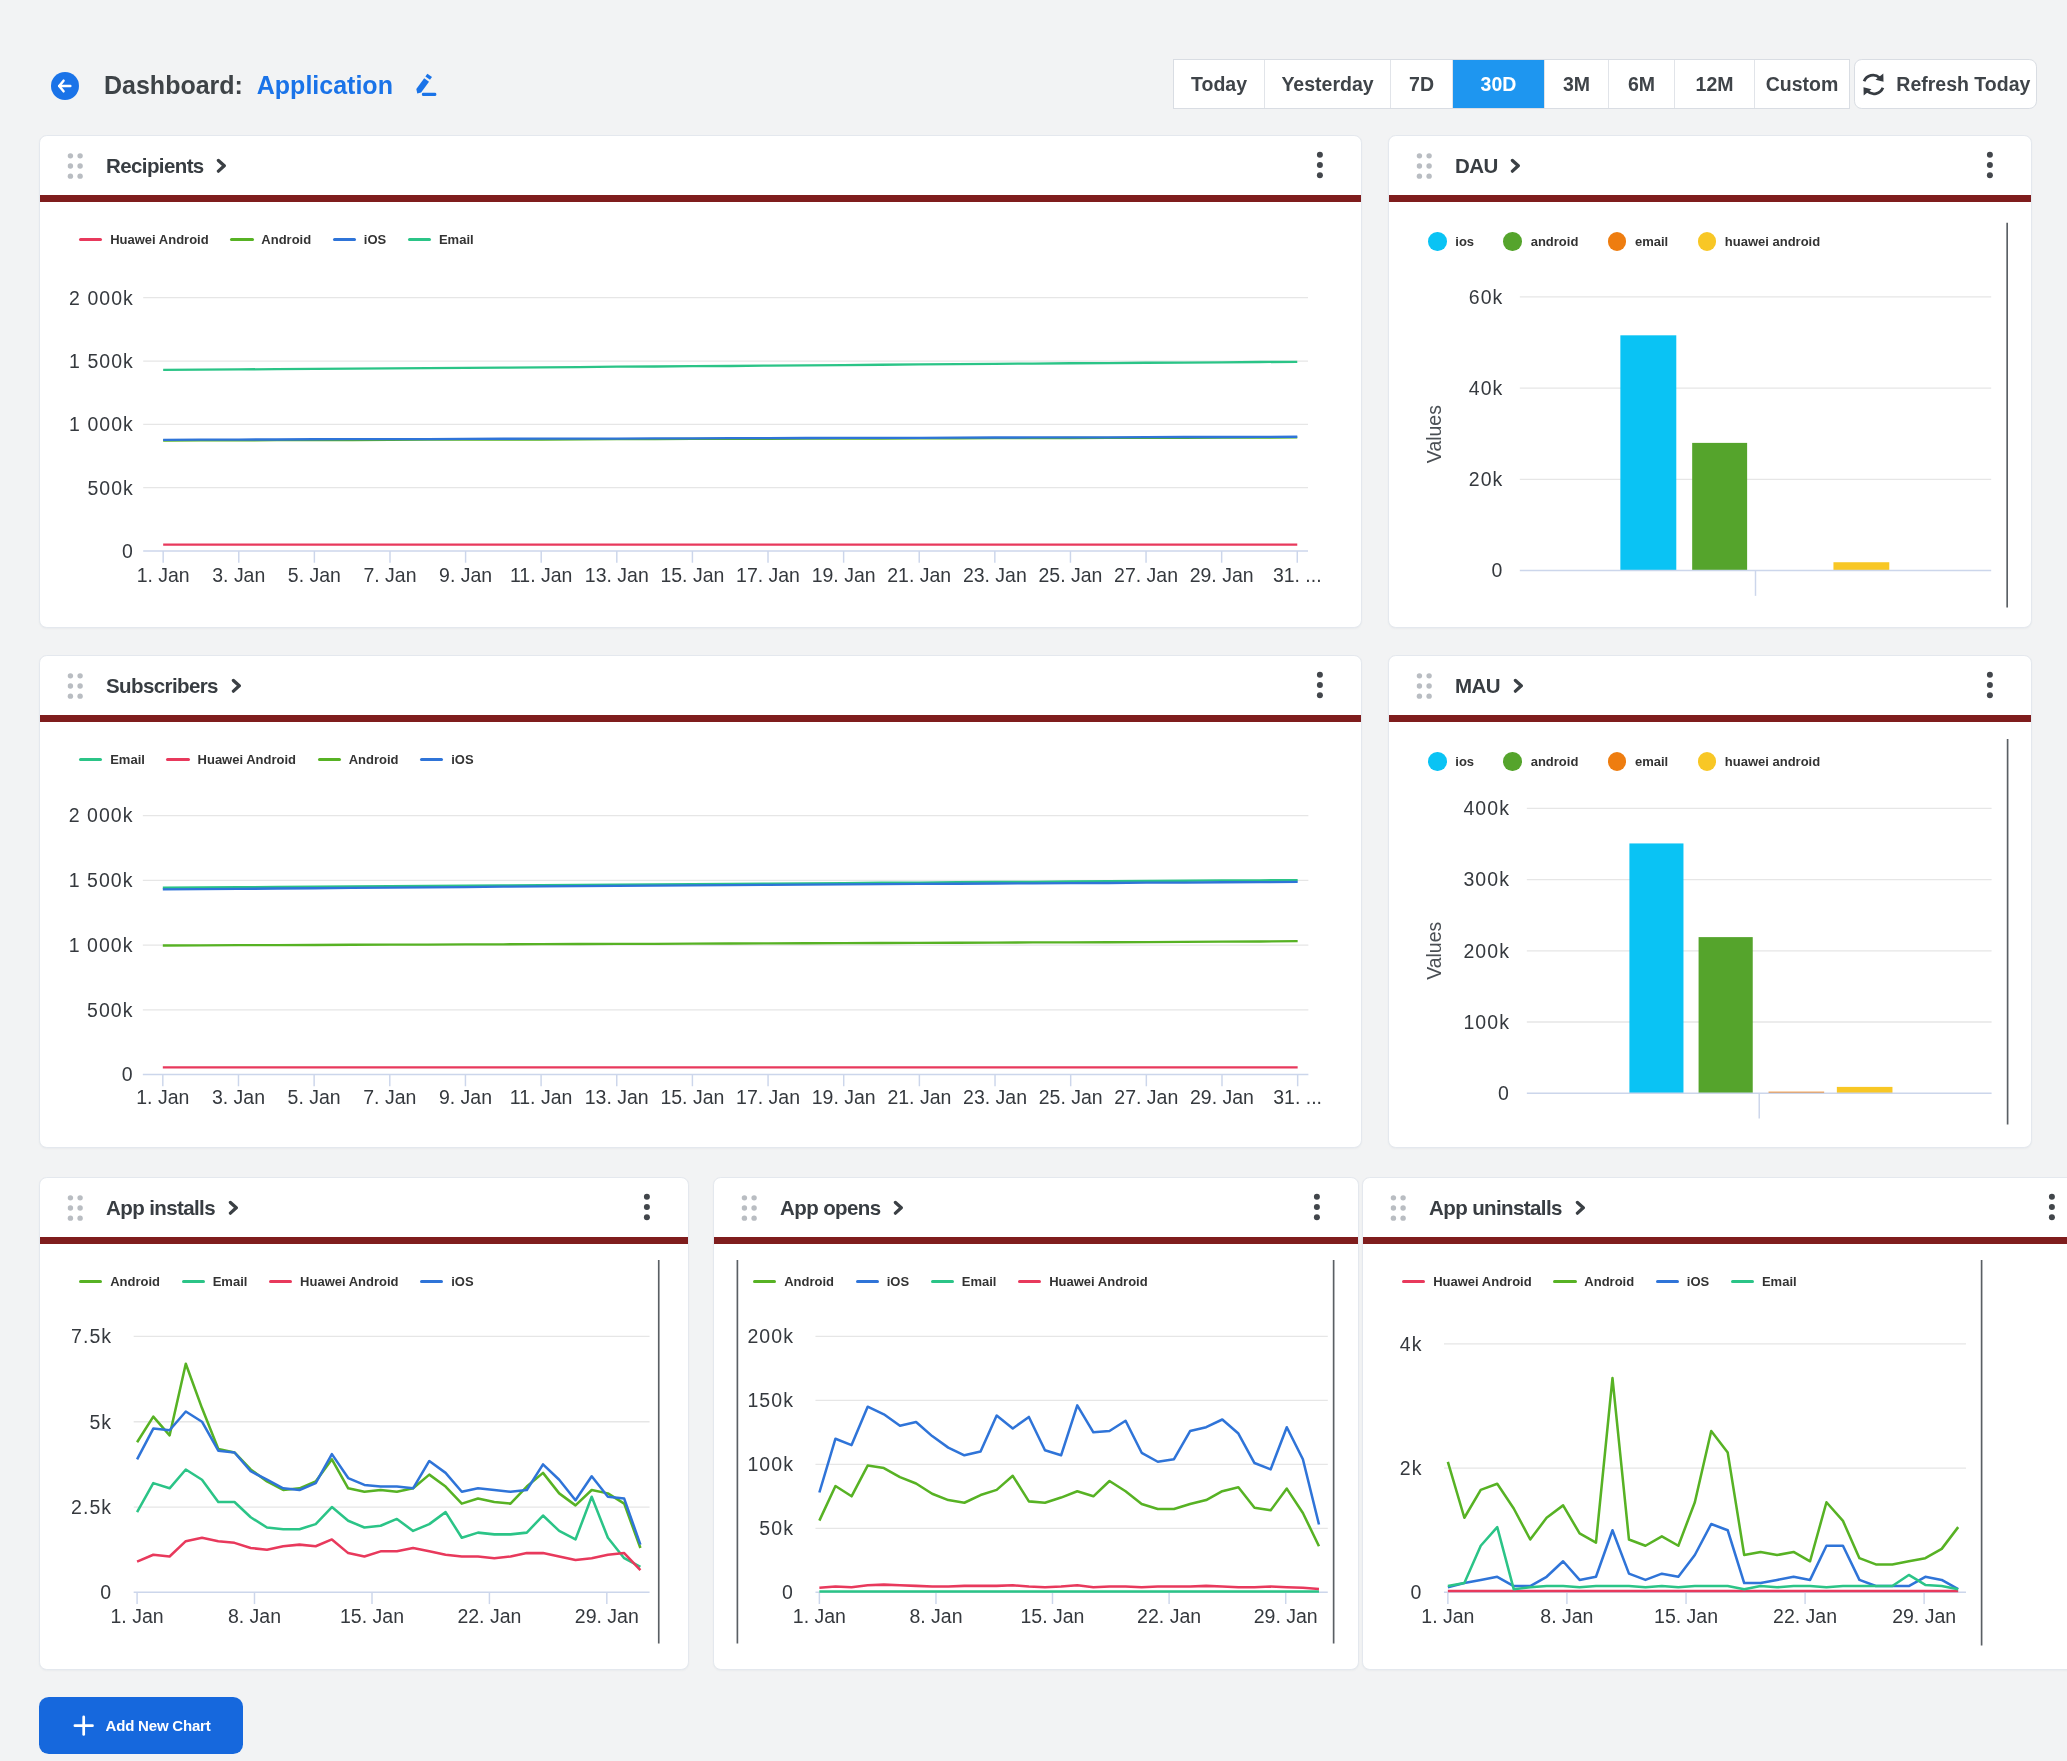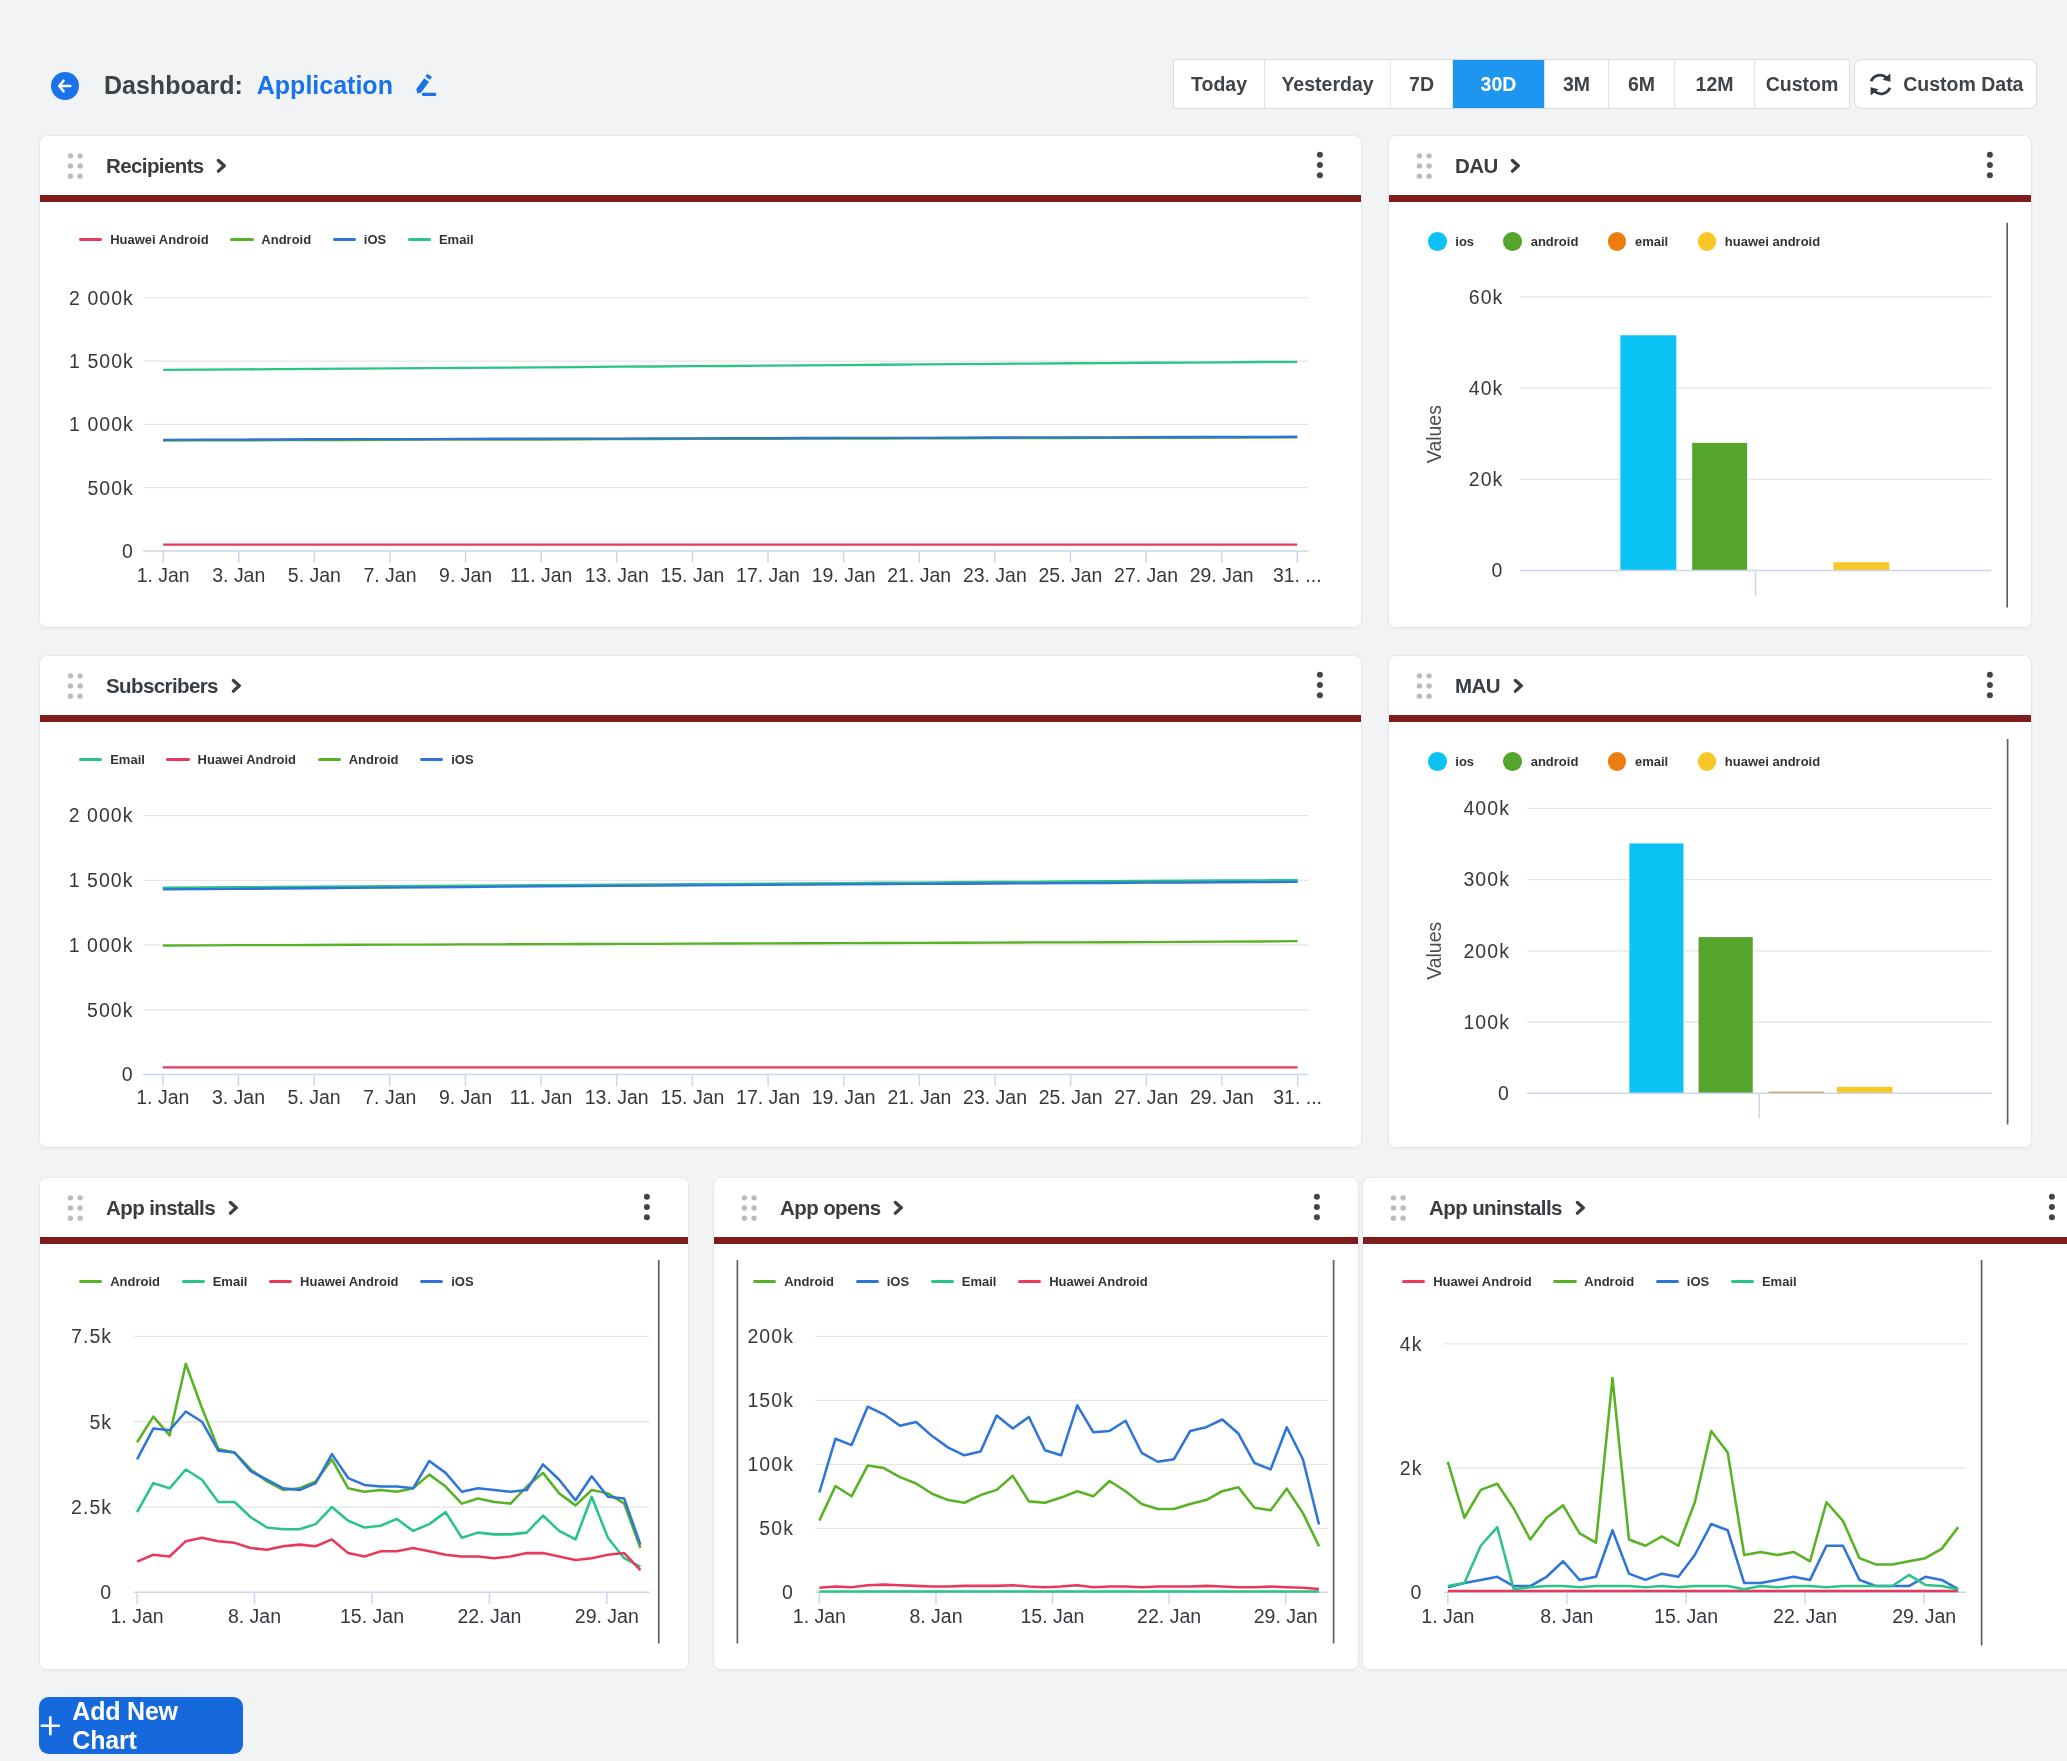--- a/index.html
+++ b/index.html
@@ -22,21 +22,21 @@
 .vlab{fill:#4a4f54}
 .hdr-title{position:absolute;top:71px;left:104px;font-size:25px;font-weight:700;color:#3e4347}
 .hdr-title b{color:#1a73e8}
 .backbtn{position:absolute;left:51px;top:72px;width:28px;height:28px;border-radius:50%;background:#1a73e8}
 .ctrl{position:absolute;top:59px;height:50px;display:flex;align-items:stretch;font-size:19.5px;font-weight:600;color:#3f4449}
 .seg{position:absolute;left:1173px;width:677px;border:1px solid #d9dde3;border-radius:0;background:#fff;overflow:hidden}
 .seg .s{display:flex;align-items:center;justify-content:center;border-right:1px solid #e1e4e9}
 .seg .s:last-child{border-right:none}
 .seg .on{background:#1e96f0;color:#fff;font-weight:700}
 .refresh{position:absolute;left:1854px;width:183px;border:1px solid #d9dde3;border-radius:7.8px;background:#fff;display:flex;align-items:center;justify-content:center;gap:10.7px}
-.addbtn{position:absolute;left:39px;top:1697px;width:204px;height:57px;background:#1668dd;border-radius:9.8px;color:#fff;display:flex;align-items:center;justify-content:flex-start;gap:10.7px;font-size:25px;font-weight:700;letter-spacing:-0.2px}
+.addbtn{position:absolute;left:39px;top:1697px;width:204px;height:57px;background:#1668dd;border-radius:9.8px;color:#fff;display:flex;align-items:center;justify-content:center;gap:10.7px;font-size:15px;font-weight:700;letter-spacing:-0.2px}
 </style></head>
 <body>
 <div class="backbtn"><svg width="28" height="28" viewBox="0 0 29 29">
       <g stroke="#fff" stroke-width="2.6" fill="none" stroke-linecap="round" stroke-linejoin="round">
         <line x1="8.5" y1="14.5" x2="20" y2="14.5"></line>
         <polyline points="13,9 8.5,14.5 13,20"></polyline>
       </g>
     </svg></div>
 <div class="hdr-title">Dashboard:&nbsp; <b>Application</b>&nbsp;&nbsp;
 <svg width="26" height="26" viewBox="0 0 27 27" style="vertical-align:-3.9px">
@@ -61,21 +61,21 @@
 <svg width="25" height="25" viewBox="0 0 26 26">
 <g fill="none" stroke="#373c42" stroke-width="2.9">
 <path d="M3.2 9.6 A 10.1 10.1 0 0 1 19.3 5.9"></path>
 <path d="M22.8 16.4 A 10.1 10.1 0 0 1 6.7 20.1"></path>
 </g>
 <g fill="#373c42">
 <path d="M23.2 1.6 L23.4 10.2 L15.1 8.1 Z"></path>
 <path d="M2.8 24.4 L2.6 15.8 L10.9 17.9 Z"></path>
 </g>
 </svg>
-<span>Custom Data</span>
+<span>Refresh Today</span>
   </div>
 <div class="card" style="left:39px;top:135px;width:1323px;height:493px">
     <div class="chead">
 <svg class="drag" width="21.5" height="29" viewBox="0 0 22 30">
 <g fill="#b9bdc2">
           <circle cx="5.5" cy="5" r="2.8"></circle>
           <circle cx="15.5" cy="5" r="2.8"></circle>
 <circle cx="5.5" cy="15.5" r="2.8"></circle>
           <circle cx="15.5" cy="15.5" r="2.8"></circle>
 <circle cx="5.5" cy="26" r="2.8"></circle>

